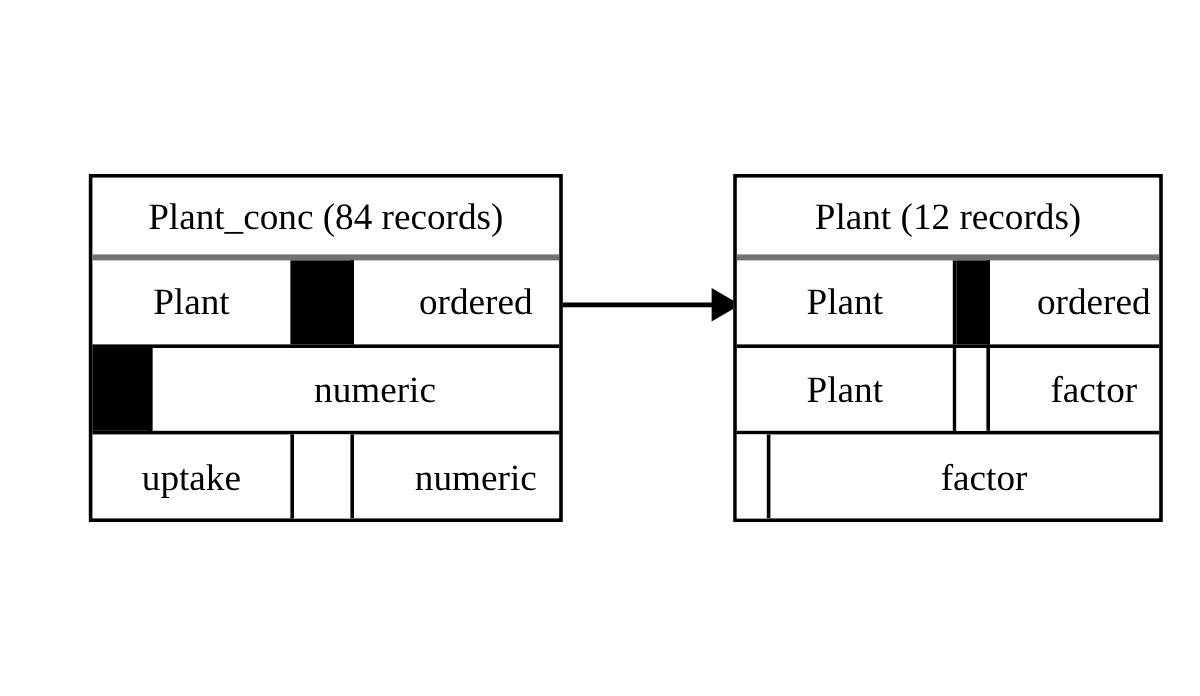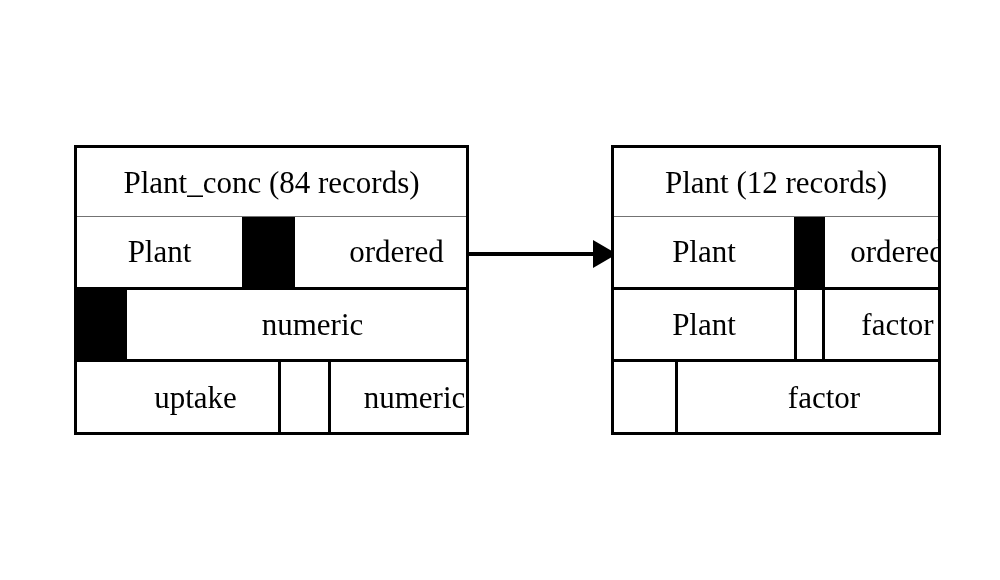--- a/index.html
+++ b/index.html
@@ -29,26 +29,26 @@
   .entity {
     position: absolute;
     box-sizing: border-box;
     background: #ffffff;
     border: 3px solid #000000;
     display: flex;
     flex-direction: column;
   }
 
   #entity-left  { left: 74px;  top: 145px; width: 395px; height: 290px; }
-  #entity-right { left: 611px; top: 145px; width: 330px; height: 290px; }
+  #entity-right { left: 611px; top: 145px; width: 358px; height: 290px; }
 
   .entity-title {
     flex: 0 0 69px;
     box-sizing: border-box;
-    border-bottom: 1px solid #737373;
+    border-bottom: 5px solid #737373;
     display: flex;
     align-items: center;
     justify-content: center;
     font-size: 31px;
     line-height: 1;
     white-space: nowrap;
     letter-spacing: 0px;
   }
 
   .entity-rows {
@@ -60,21 +60,20 @@
   .field-row {
     flex: 1 1 0;
     display: flex;
     flex-direction: row;
     box-sizing: border-box;
     border-bottom: 3px solid #000000;
     min-height: 0;
   }
   .field-row:last-child {
     border-bottom: none;
-    margin-left: 36px;
   }
 
   .cell {
     box-sizing: border-box;
     display: flex;
     align-items: center;
     justify-content: center;
     font-size: 31px;
     line-height: 1;
     white-space: nowrap;

